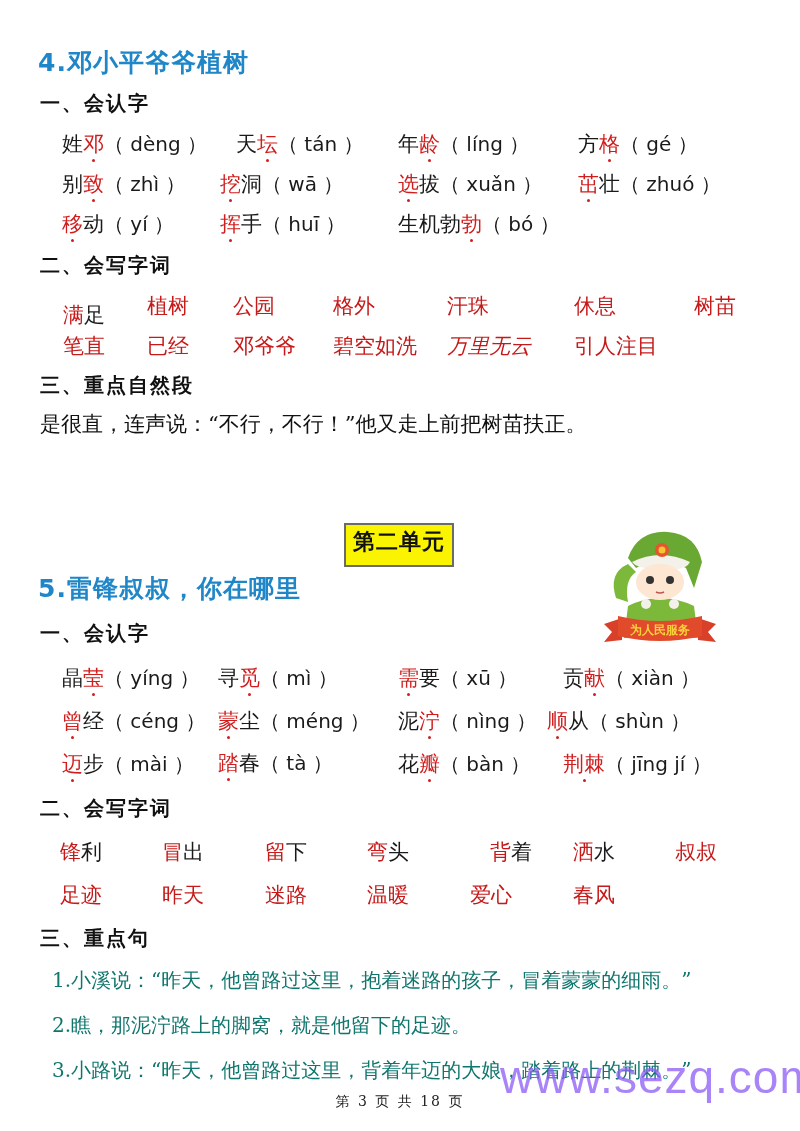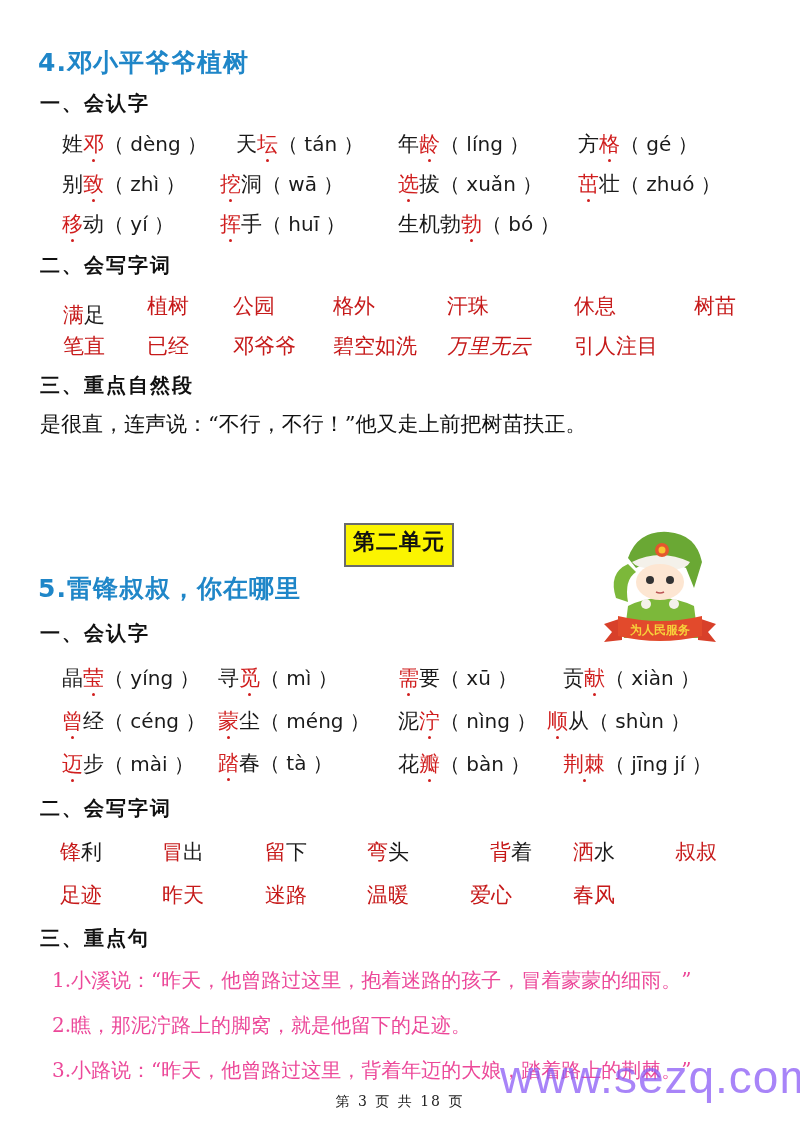--- a/index.html
+++ b/index.html
@@ -9,21 +9,21 @@
   .sec-head { position:absolute; left:40px; font-size:20px; font-weight:bold; color:#111; letter-spacing:2px; white-space:nowrap; }
   .py-item { position:absolute; font-size:21px; white-space:nowrap; color:#1a1a1a; }
   .py-item .red { color:#d01e1e; }
   .py-item .pinyin { font-family:"DejaVu Sans", sans-serif; font-size:20px; }
   .dotted { position:relative; }
   .dotted::after { content:""; position:absolute; left:50%; bottom:-6px; width:3px; height:3px; margin-left:-1.5px; border-radius:50%; background:#d01e1e; }
   .word { position:absolute; font-size:21px; color:#c61a1a; white-space:nowrap; font-family:"DejaVu Serif", serif; }
   .word .blk { color:#1a1a1a; }
   .para { position:absolute; left:40px; width:725px; font-size:21px; line-height:41px; font-family:"DejaVu Serif", serif; color:#111; }
   .unit-banner { position:absolute; left:344px; top:523px; width:110px; height:44px; background:#fbf400; border:2px solid #6b6b6b; box-sizing:border-box; font-size:22px; font-weight:bold; text-align:center; line-height:32px; font-family:"DejaVu Serif", serif; color:#111; letter-spacing:1px; }
-  .sentence { position:absolute; left:52px; font-size:20px; font-family:"DejaVu Serif", serif; color:#ec4899; white-space:nowrap; }
+  .sentence { position:absolute; left:52px; font-size:20px; font-family:"DejaVu Serif", serif; color:#0f766e; white-space:nowrap; }
   .footer { position:absolute; left:0; width:800px; top:1093px; text-align:center; font-size:14px; font-family:"DejaVu Serif", serif; color:#222; letter-spacing:2px; }
   .watermark { position:absolute; left:500px; top:1050px; font-size:46px; color:#8b5cf6; font-family:"Liberation Sans", sans-serif; opacity:0.75; letter-spacing:1px; }
   .mascot { position:absolute; left:598px; top:528px; width:124px; height:120px; }
 </style>
 </head>
 <body>
 
 <div class="lesson-title" style="top:46px;">4.邓小平爷爷植树</div>
 <div class="sec-head" style="top:90px;">一、会认字</div>
 

